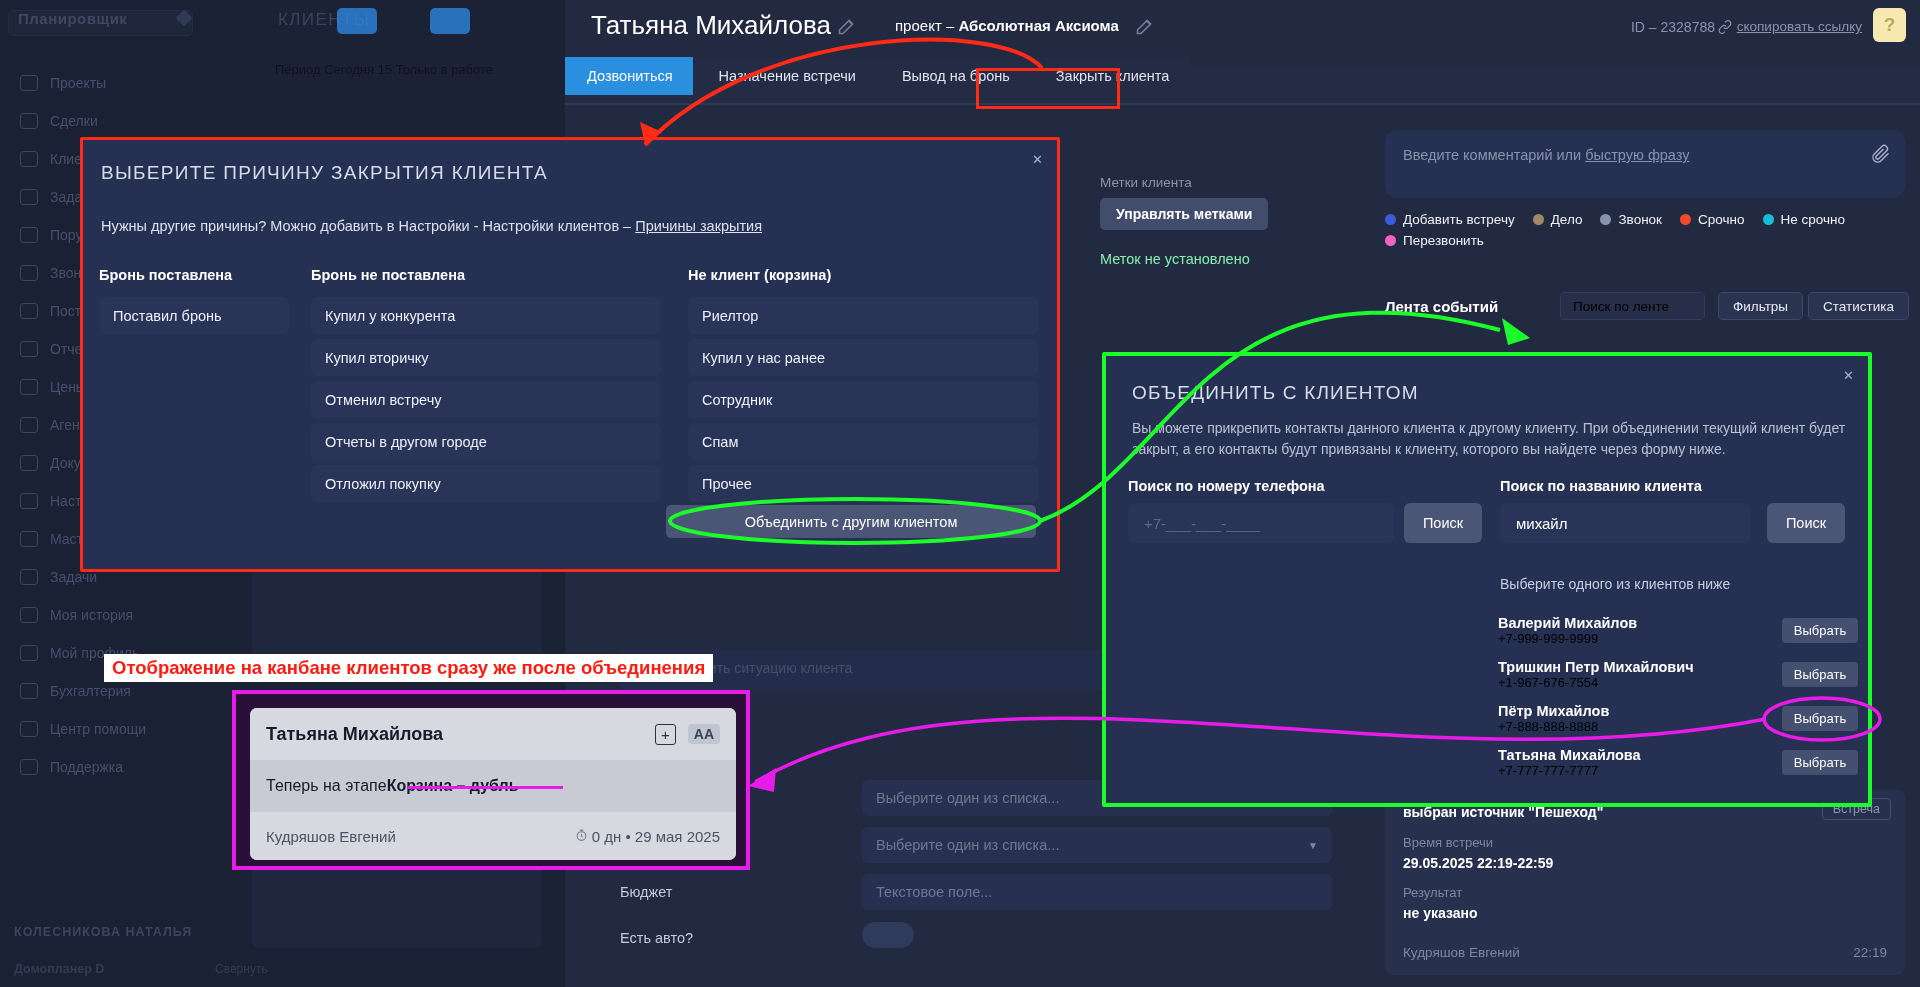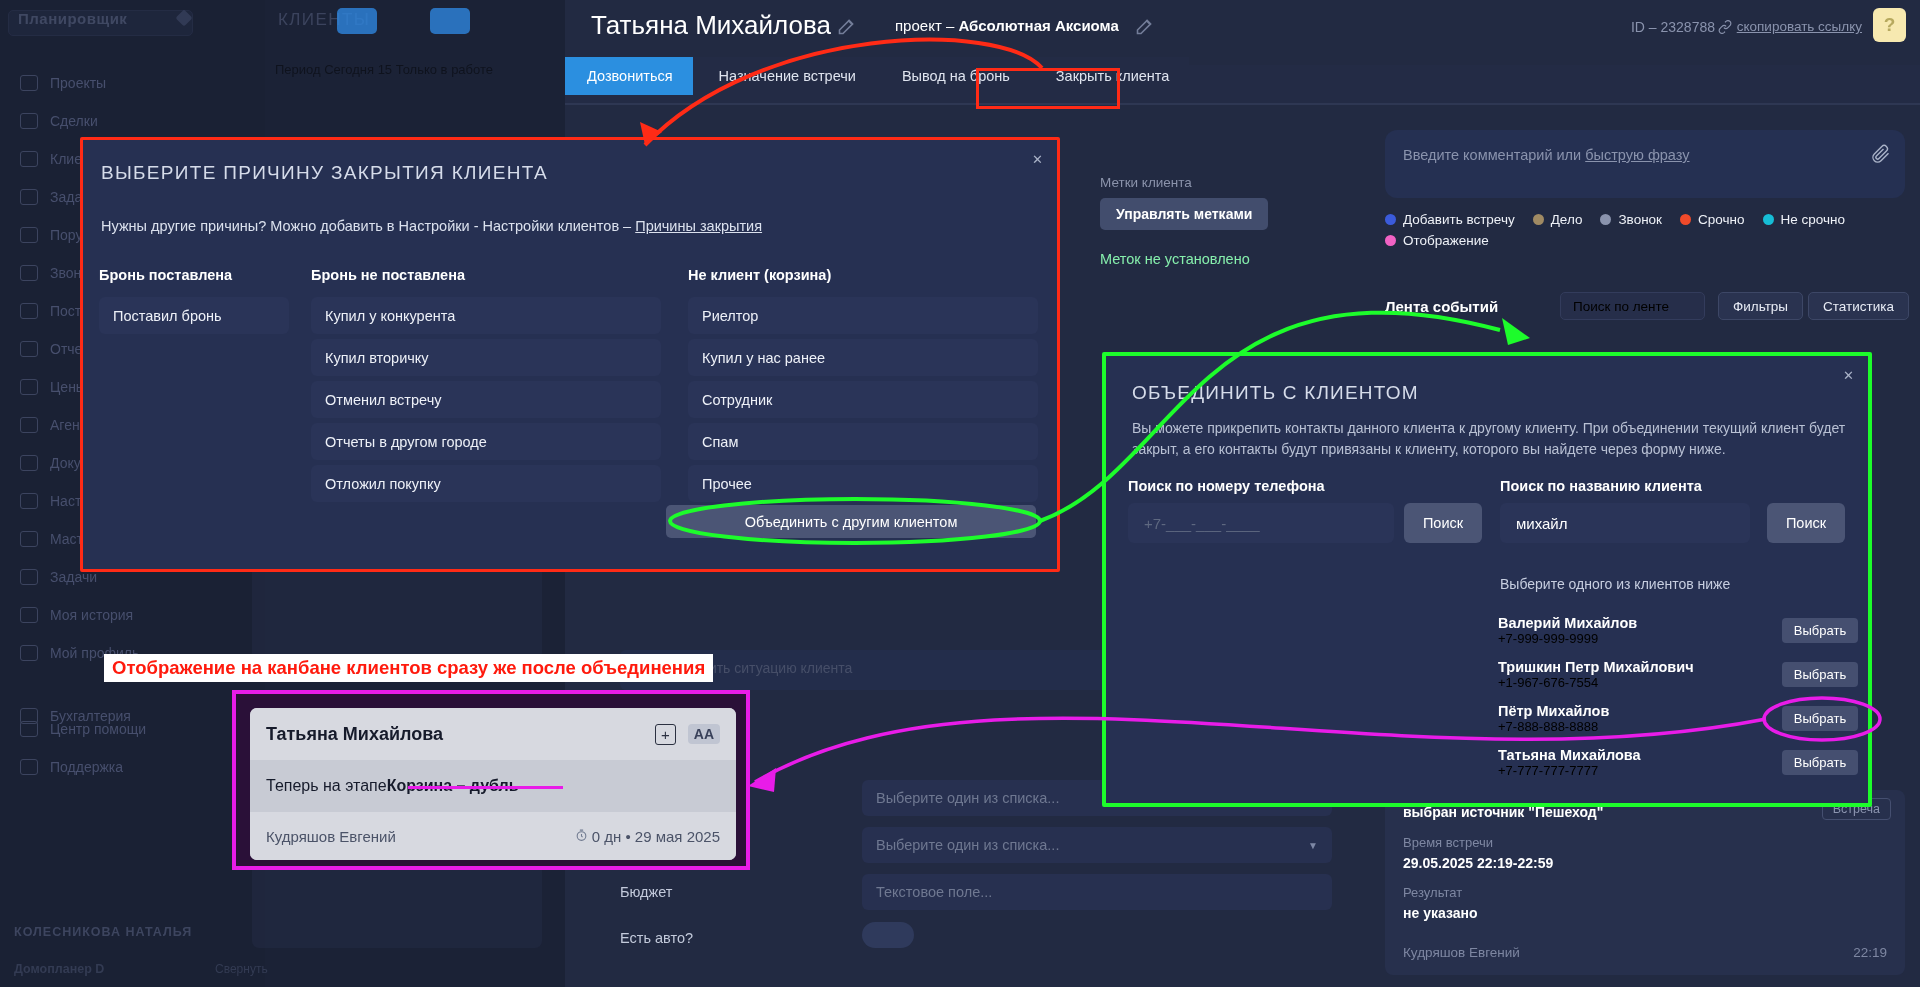--- a/index.html
+++ b/index.html
@@ -323,21 +323,21 @@
           <span>Задачи</span>
         </div>
         <div class="rail-item" style="top: 600px;">
           <span class="rail-ico"></span>
           <span>Моя история</span>
         </div>
         <div class="rail-item" style="top: 638px;">
           <span class="rail-ico"></span>
           <span>Мой профиль</span>
         </div>
-        <div class="rail-item" style="top: 701px;">
+        <div class="rail-item" style="top: 676px;">
           <span class="rail-ico"></span>
           <span>Бухгалтерия</span>
         </div>
         <div class="rail-item" style="top: 714px;">
           <span class="rail-ico"></span>
           <span>Центр помощи</span>
         </div>
         <div class="rail-item" style="top: 752px;">
           <span class="rail-ico"></span>
           <span>Поддержка</span>
@@ -435,21 +435,21 @@
       <div class="tag">
         <span class="dot" style="background:#f04a2a"></span>
         <span>Срочно</span>
       </div>
       <div class="tag">
         <span class="dot" style="background:#16bdd6"></span>
         <span>Не срочно</span>
       </div>
       <div class="tag">
         <span class="dot" style="background:#f162c4"></span>
-        <span>Отображение</span>
+        <span>Перезвонить</span>
       </div>
     </div>
 
   <div class="feed-sep" style="background:#2e melt;"></div>
   <div class="feed-title">Лента событий</div>
   <div class="feed-search">Поиск по ленте</div>
   <div class="feed-btn" style="left:1718px;">Фильтры</div>
   <div class="feed-btn" style="left:1808px;">Статистика</div>
 
   <div class="event-card" style="top:790px;height:185px;">

